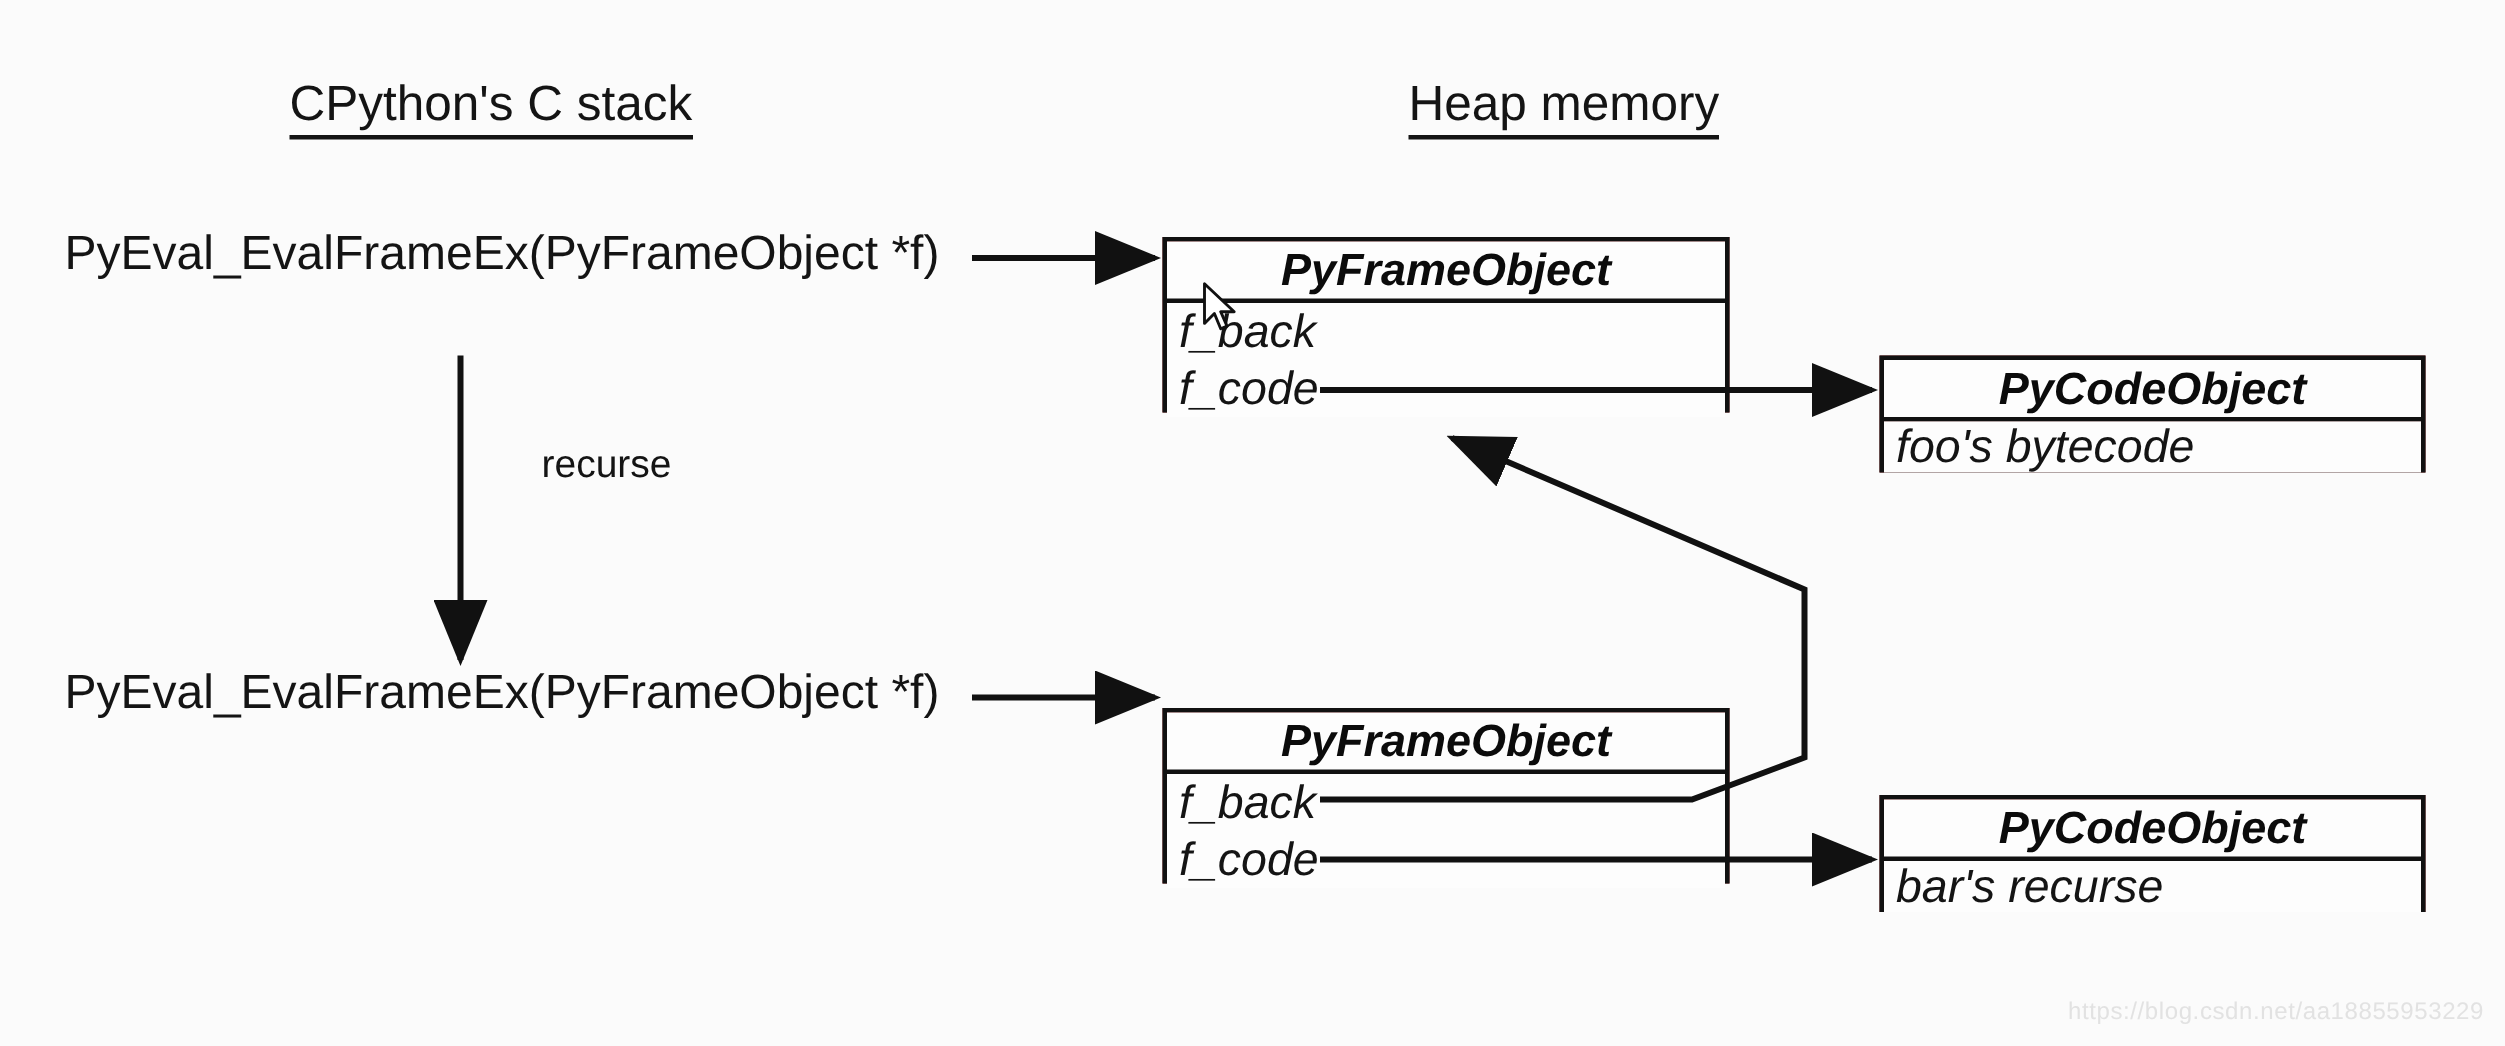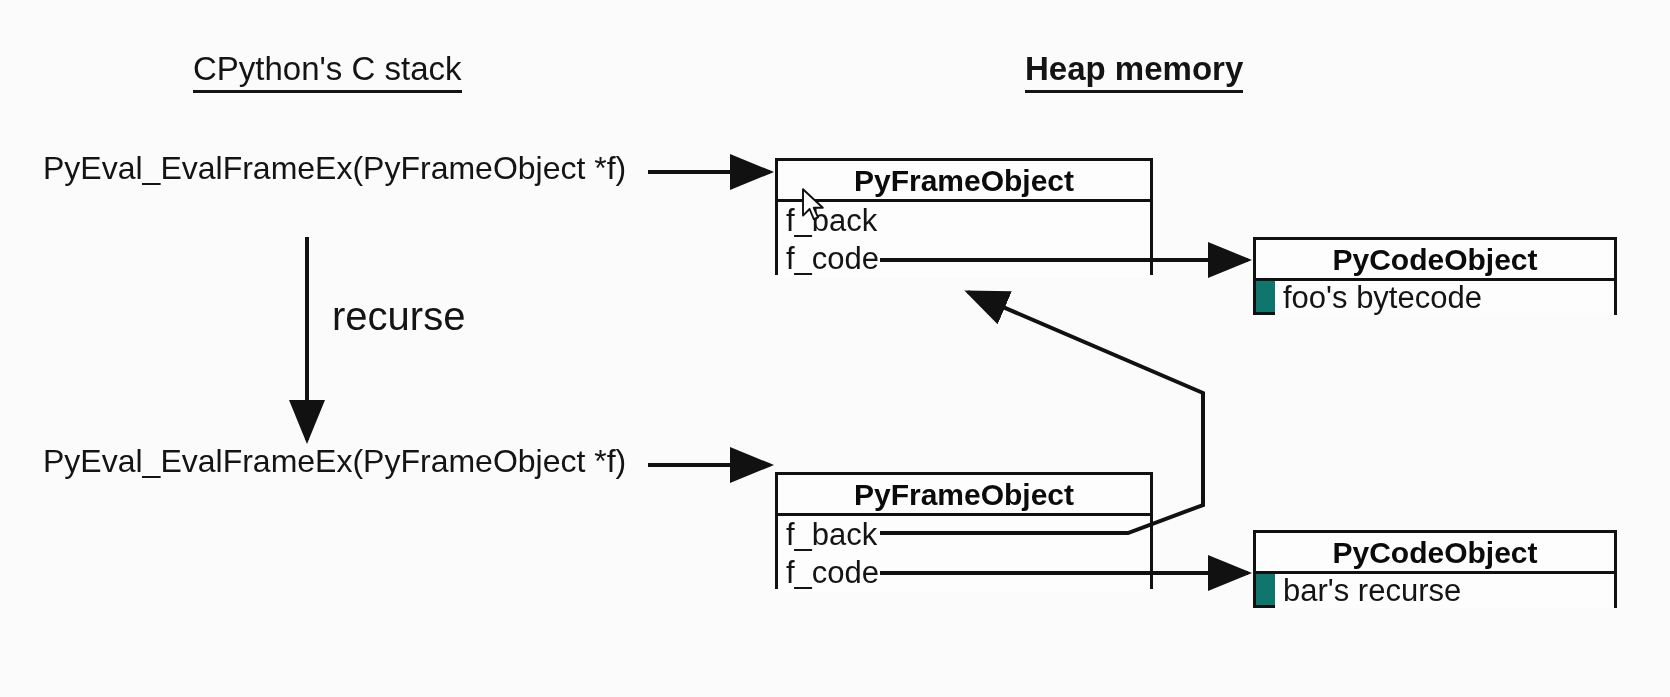--- a/index.html
+++ b/index.html
@@ -15,45 +15,46 @@
   .col-heading{
     position:absolute;
     font-size:33px;
     color:#141414;
     white-space:nowrap;
     border-bottom:3px solid #141414;
     padding-bottom:2px;
     letter-spacing:0px;
   }
   #heading-stack{left:193px;top:50px;}
-  #heading-heap{left:1025px;top:50px;font-weight:bold;}
+  #heading-heap{left:939px;top:50px;}
 
   .c-frame-label{
     position:absolute;
     font-size:32px;
     color:#141414;
     white-space:nowrap;
   }
   #c-frame-label-1{left:43px;top:150px;}
   #c-frame-label-2{left:43px;top:443px;}
 
   #recurse-label{
     position:absolute;
-    left:332px;top:294px;
-    font-size:40px;
+    left:361px;top:294px;
+    font-size:26px;
     color:#141414;
     white-space:nowrap;
   }
 
   
   .obj-box{
     position:absolute;
     border:3px solid #111;
-    background:#0f766e;
+    background:#7f1d1d;
     box-sizing:border-box;
+    font-style:italic;
   }
   .obj-header{
     text-align:center;
     font-weight:bold;
     font-size:30px;
     color:#0b0b0b;
     border-bottom:3px solid #111;
     line-height:40px;
     height:41px;
     box-sizing:border-box;
@@ -68,21 +69,21 @@
     box-sizing:border-box;
     background:#fdfdfd;
     white-space:nowrap;
   }
   .obj-row.sep{border-top:0;}
 
   #frame-box-1{left:775px;top:158px;width:378px;height:117px;}
   #frame-box-2{left:775px;top:472px;width:378px;height:117px;}
   #code-box-1{left:1253px;top:237px;width:364px;height:78px;}
   #code-box-2{left:1253px;top:530px;width:364px;height:78px;}
-  #code-box-1 .obj-row,#code-box-2 .obj-row{line-height:34px;height:34px;margin-left:19px;}
+  #code-box-1 .obj-row,#code-box-2 .obj-row{line-height:34px;height:34px;}
 
   #watermark{
     position:absolute;
     right:14px;bottom:13px;
     font-size:16px;
     color:#e2e2e2;
     white-space:nowrap;
     letter-spacing:.4px;
   }
   svg#lines{position:absolute;left:0;top:0;width:1670px;height:697px;pointer-events:none;}
@@ -145,14 +146,15 @@
 
     <line x1="880" y1="573" x2="1248" y2="573" stroke="#111" stroke-width="4" marker-end="url(#arrowhead)"></line>
 
     <polyline points="880,533 1128,533 1203,505 1203,393 968,292" fill="none" stroke="#111" stroke-width="4" marker-end="url(#arrowhead)"></polyline>
   </svg>
 
   <svg id="cursor" viewBox="0 0 24 30" xmlns="http://www.w3.org/2000/svg">
     <path d="M2,1 L2,23 L7.5,17.5 L11,26 L14.5,24.5 L11,16.5 L18.5,16.5 Z" fill="#ffffff" stroke="#111111" stroke-width="1.6" stroke-linejoin="round"></path>
   </svg>
 
+  <div id="watermark">https://blog.csdn.net/aa18855953229</div>
 
 </div>
 
 </body></html>

